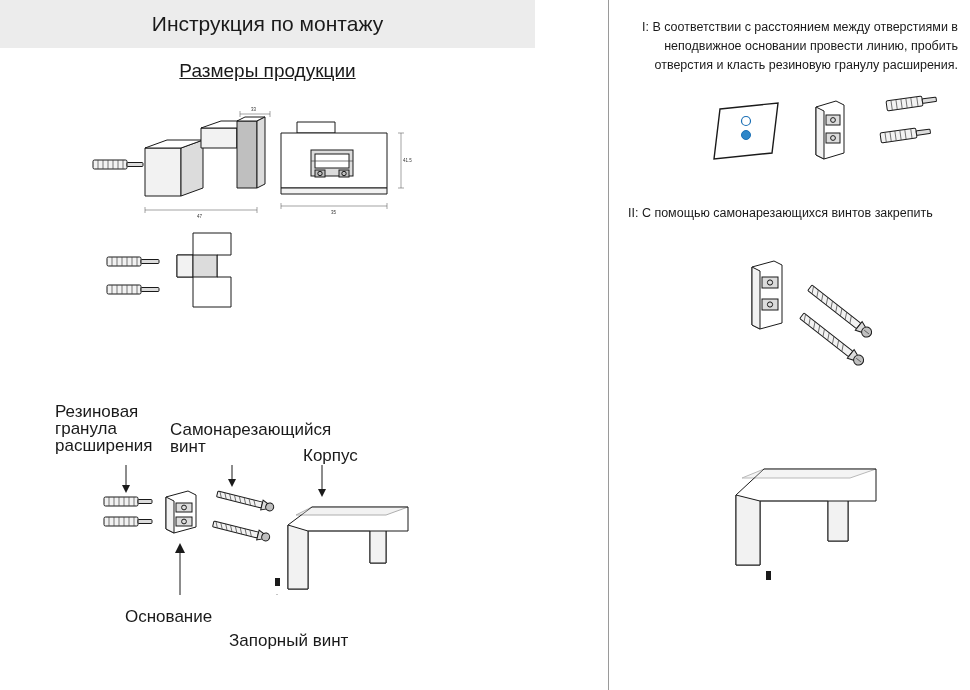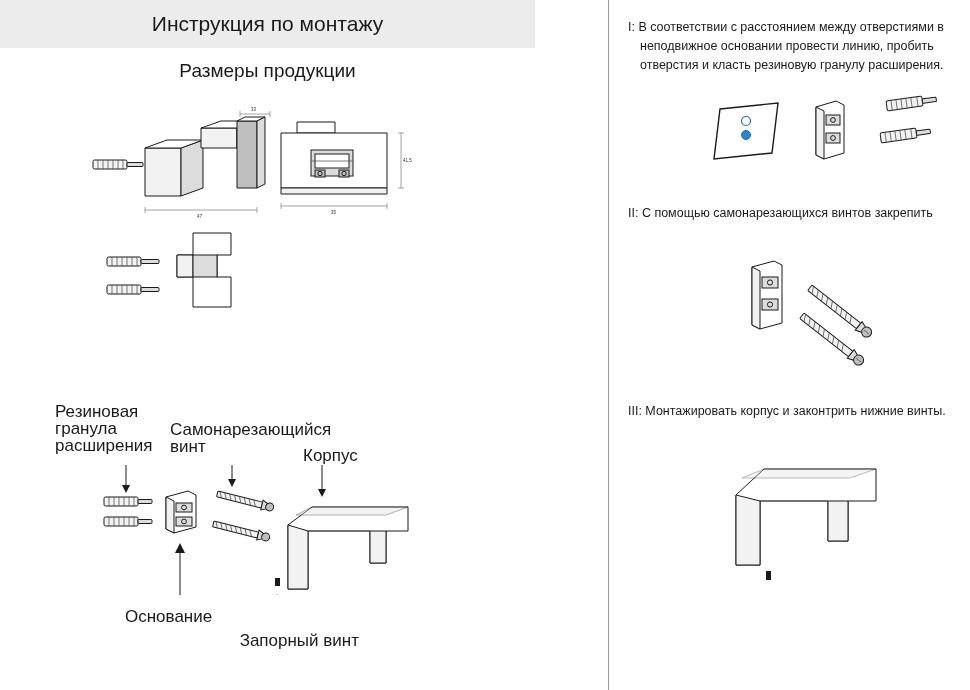--- a/index.html
+++ b/index.html
@@ -41,54 +41,55 @@
     color: #1a1a1a;
   }
   .subtitle {
     position: absolute;
     left: 0;
     top: 60px;
     width: 535px;
     text-align: center;
     font-size: 19px;
     color: #1a1a1a;
+    text-decoration: underline;
   }
   
   .divider-v {
     position: absolute;
     left: 608px;
     top: 0;
     width: 1px;
     height: 690px;
     background: #9a9a9a;
   }
   
   .step-text {
     position: absolute;
     font-size: 12.5px;
     line-height: 19px;
     color: #1a1a1a;
   }
-  #step1 { left: 628px; top: 18px; width: 330px; }
+  #step1 { left: 628px; top: 18px; width: 330px; text-align: right; }
   #step2 { left: 628px; top: 204px; width: 330px; }
   #step3 { left: 628px; top: 402px; width: 336px; }
   .step-indent { display: block; padding-left: 12px; }
 
   
   .lbl {
     position: absolute;
     font-size: 17px;
     line-height: 17px;
     color: #1a1a1a;
   }
   #lbl-granule { left: 55px; top: 403px; width: 140px; }
   #lbl-screw   { left: 170px; top: 421px; width: 130px; }
   #lbl-body    { left: 303px; top: 447px; width: 100px; }
   #lbl-base    { left: 125px; top: 608px; width: 110px; }
-  #lbl-lock    { left: 229px; top: 632px; width: 130px; text-align: right; }
+  #lbl-lock    { left: 229px; top: 632px; width: 130px; text-align: left; }
 
   svg { display: block; }
   .sv { position: absolute; }
   .ln { fill: none; stroke: #1a1a1a; stroke-width: 1; }
   .ln-thin { fill: none; stroke: #444; stroke-width: 0.7; }
   .fill-w { fill: #ffffff; stroke: #1a1a1a; stroke-width: 1; }
   .fill-lg { fill: #f2f2f2; stroke: #1a1a1a; stroke-width: 1; }
   .fill-mg { fill: #dcdcdc; stroke: #1a1a1a; stroke-width: 1; }
   .fill-dg { fill: #bfbfbf; stroke: #1a1a1a; stroke-width: 1; }
   .fill-bl { fill: #1a1a1a; stroke: none; }
@@ -357,23 +358,20 @@
     </g>
     <g transform="translate(74,58) rotate(38)">
       <rect class="fill-lg" x="0" y="0" width="62" height="7" rx="1"></rect>
       <path class="ln-thin" d="M2 0 l3.5 7 M8 0 l3.5 7 M14 0 l3.5 7 M20 0 l3.5 7 M26 0 l3.5 7 M32 0 l3.5 7 M38 0 l3.5 7 M44 0 l3.5 7 M50 0 l3.5 7"></path>
       <path class="fill-mg" d="M62 -2 L70 1 L70 6 L62 9 Z"></path>
       <circle class="fill-dg" cx="72" cy="3.5" r="5"></circle>
       <line class="ln-thin" x1="69" y1="3.5" x2="75" y2="3.5"></line>
     </g>
   </svg>
 
-  <div class="step-text" id="step3">
-    <span>III: Монтажировать корпус и законтрить нижние винты.</span>
-  </div>
 
   <svg class="sv" style="left:730px; top:455px;" width="180" height="140" viewBox="0 0 180 140">
     <path class="fill-w" d="M6 40 L34 14 L146 14 L146 46 L118 46 L118 86 L98 86 L98 46 L30 46 L30 110 L6 110 Z"></path>
     <path class="fill-lg" d="M6 40 L30 46 L30 110 L6 110 Z"></path>
     <path class="fill-lg" d="M98 46 L118 46 L118 86 L98 86 Z"></path>
     <path class="fill-mg" d="M34 14 L146 14 L120 23 L12 23 Z" opacity="0.3"></path>
     <line class="ln-thin" x1="30" y1="46" x2="98" y2="46"></line>
     <rect class="fill-bl" x="36" y="116" width="5" height="9"></rect>
   </svg>
 

